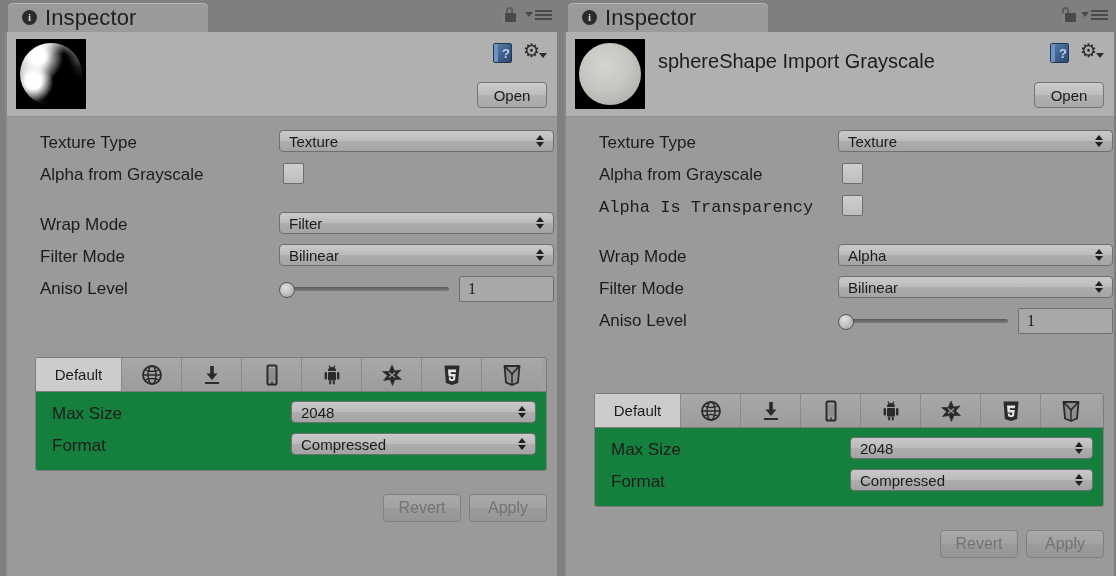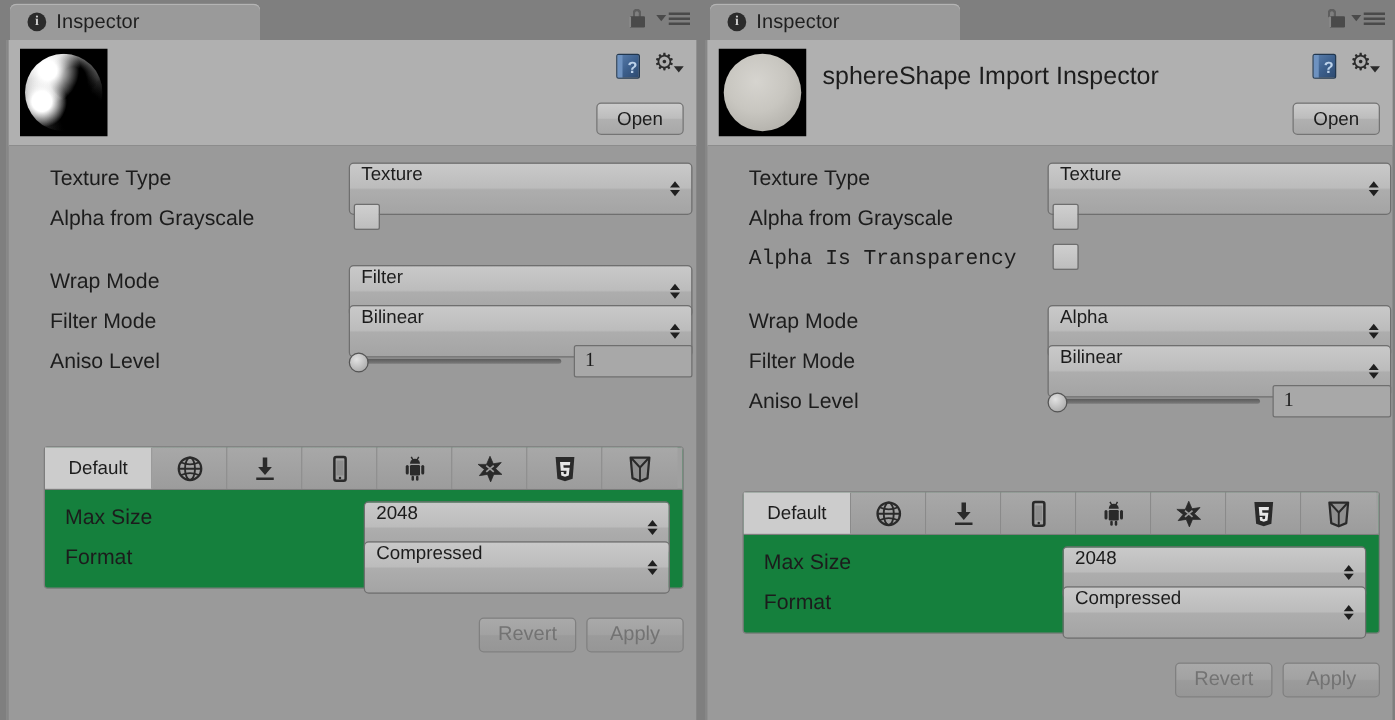--- a/index.html
+++ b/index.html
@@ -18,21 +18,21 @@
 
   .tabbar{position:relative;height:32px;background:#7f7f7f;}
   .tab{
     position:absolute;left:8px;top:3px;height:29px;width:200px;
     background:#9a9a9a;
     border-radius:5px 5px 0 0;
     box-shadow:inset 0 1px 0 #b4b4b4;
     display:flex;align-items:center;gap:8px;padding-left:14px;
     box-sizing:border-box;
   }
-  .tab-label{font-size:16px;color:#1e1e1e;letter-spacing:.1px;}
+  .tab-label{font-size:22px;color:#1e1e1e;letter-spacing:.1px;}
   .info-icon{
     width:15px;height:15px;border-radius:50%;
     background:#2b2b2b;color:#cfcfcf;
     font-size:11px;font-weight:bold;font-family:"Liberation Serif",serif;
     display:flex;align-items:center;justify-content:center;line-height:1;
   }
   .tabbar-right{
     position:absolute;right:8px;top:7px;display:flex;align-items:center;gap:9px;
   }
   .lock-ico{width:13px;height:15px;position:relative;}
@@ -120,24 +120,24 @@
     box-sizing:border-box;
   }
 
   
   .props{position:relative;padding-top:10px;}
   .row{position:relative;height:32px;display:flex;align-items:center;}
   .row .lbl{
     position:absolute;font-size:17px;color:#1c1c1c;white-space:nowrap;
   }
   .dd{
-    position:absolute;height:42px;
+    position:absolute;height:22px;
     background:linear-gradient(180deg,#c9c9c9 0%,#bcbcbc 48%,#adadad 52%,#a4a4a4 100%);
     border:1px solid #6f6f6f;border-radius:4px;
-    box-sizing:border-box;display:flex;
+    box-sizing:border-box;display:flex;align-items:center;
   }
   .dd .val{font-size:15px;color:#1c1c1c;padding-left:9px;white-space:nowrap;}
   .dd .arrows{
     position:absolute;right:9px;top:50%;transform:translateY(-50%);
     display:flex;flex-direction:column;align-items:center;gap:2px;
   }
   .dd .arrows .up{
     width:0;height:0;border-left:4px solid transparent;border-right:4px solid transparent;
     border-bottom:5px solid #1f1f1f;
   }
@@ -414,21 +414,21 @@
               <i></i>
             </span>
           </div>
         </div>
       </div>
       <div class="body">
         <div class="assethead">
           <div class="thumb sphere">
             <span class="circle"></span>
           </div>
-          <div class="asset-title">sphereShape Import Inspector</div>
+          <div class="asset-title">sphereShape Import Grayscale</div>
           <div class="head-icons">
             <div class="book-ico">
               <span class="b1"></span>
               <span class="spine"></span>
               <span class="q">?</span>
             </div>
             <div class="gear-ico">
               <span class="g">⚙</span>
               <span class="tri"></span>
             </div>

